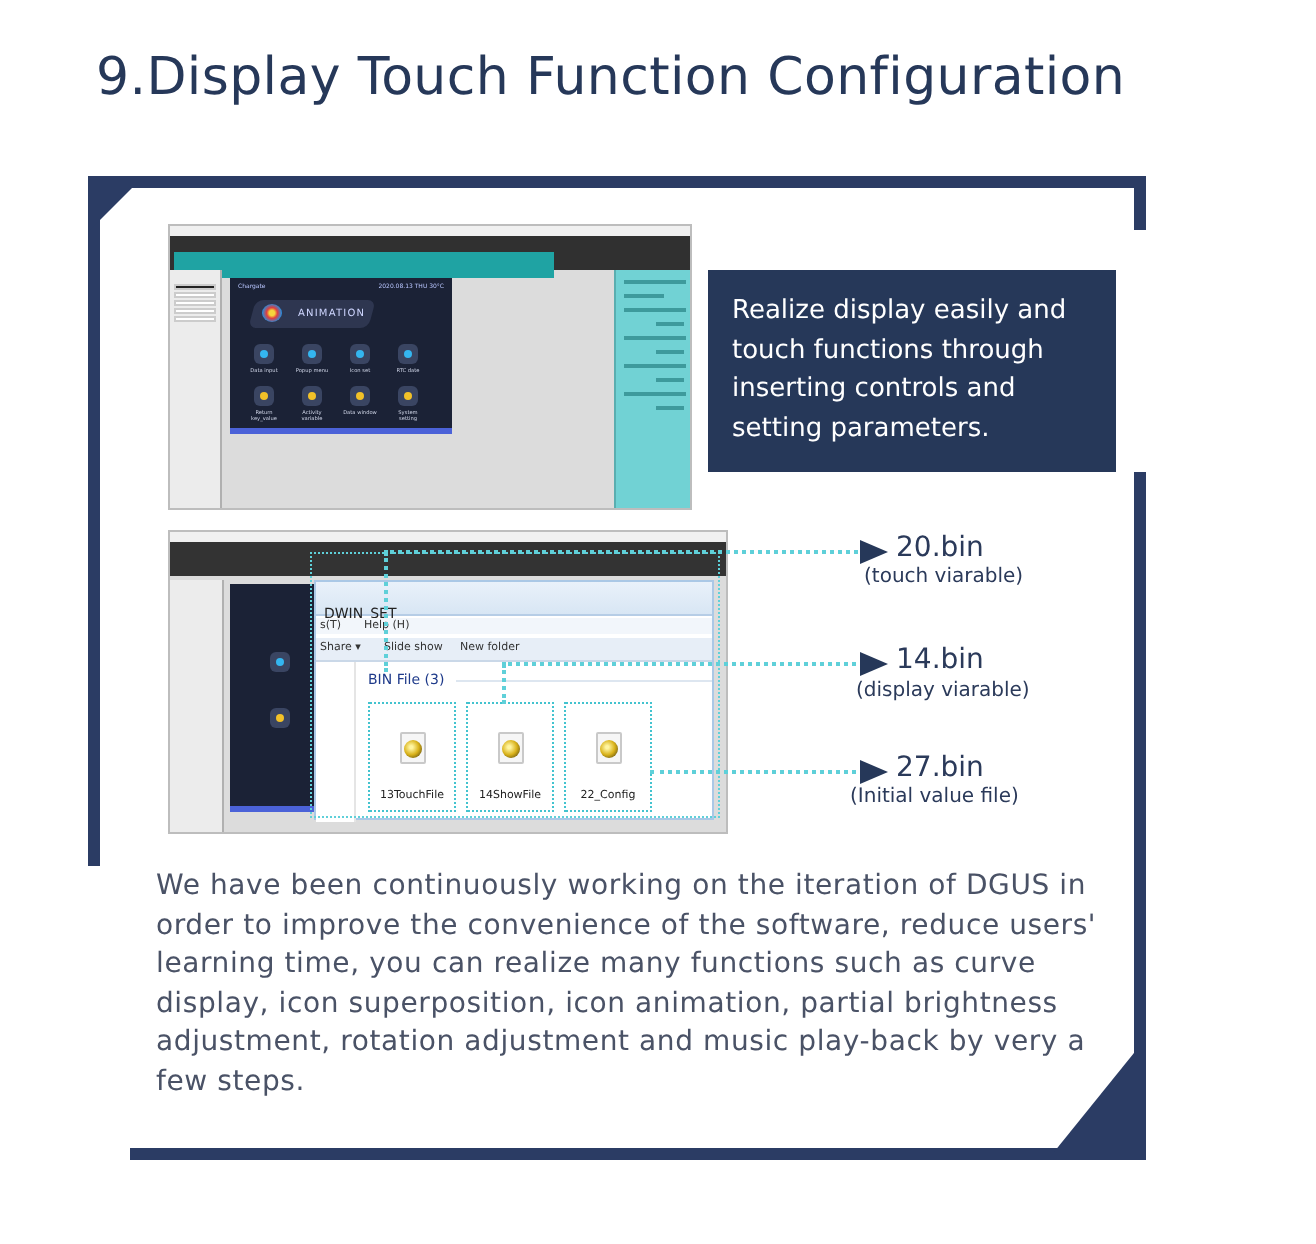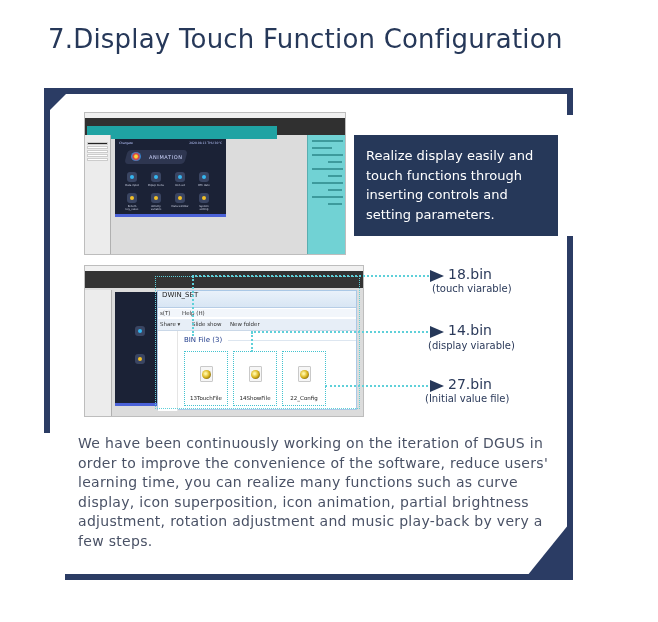--- a/index.html
+++ b/index.html
@@ -53,21 +53,21 @@
   .s1-lbl { position: absolute; font-size: 2.6px; color: #d0d6e8; width: 18px; text-align: center; }
 
   
   .shot2 { position: absolute; left: 84px; top: 265px; width: 280px; height: 152px; background: #dcdcdc; border: 1px solid #bdbdbd; overflow: hidden; }
   .s2-titlebar { position: absolute; left: 0; top: 0; width: 100%; height: 5px; background: #f0f0f0; }
   .s2-ribbon { position: absolute; left: 0; top: 5px; width: 100%; height: 17px; background: #333; }
   .s2-left { position: absolute; left: 0; top: 24px; width: 27px; height: 128px; background: #ececec; border-right: 1px solid #b0b0b0; }
   .s2-canvas { position: absolute; left: 30px; top: 26px; width: 50px; height: 114px; background: #1b2236; border-bottom: 3px solid #4b62d8; }
   .explorer { position: absolute; left: 72px; top: 24px; width: 200px; height: 120px; background: #ffffff; border: 1px solid #aac8e6; }
   .exp-bar1 { position: absolute; left: 0; top: 0; width: 100%; height: 17px; background: linear-gradient(#e9f1fa, #d8e6f4); border-bottom: 1px solid #b6cde6; }
-  .exp-path { position: absolute; left: 4px; top: 0; font-size: 7px; color: #222; }
+  .exp-path { position: absolute; left: 4px; top: 12px; font-size: 7px; color: #222; }
   .exp-bar2 { position: absolute; left: 0; top: 18px; width: 100%; height: 8px; background: #f2f6fb; }
   .exp-menu { position: absolute; left: 2px; top: 19px; font-size: 5.5px; color: #333; }
   .exp-bar3 { position: absolute; left: 0; top: 28px; width: 100%; height: 12px; background: #e7eef7; border-bottom: 1px solid #cad8e8; }
   .exp-cmd { position: absolute; top: 30px; font-size: 5.5px; color: #333; }
   .exp-group { position: absolute; left: 26px; top: 45px; font-size: 7px; color: #1e3a8a; }
   .exp-group-line { position: absolute; left: 70px; top: 49px; width: 128px; height: 1px; background: #dde6f0; }
   .exp-nav { position: absolute; left: 0; top: 40px; width: 20px; height: 80px; background: #fff; border-right: 1px solid #e5e5e5; }
   .file { position: absolute; top: 60px; width: 44px; height: 55px; border: 1px dotted #43c3cf; }
   .file-icon { position: absolute; left: 15px; top: 14px; width: 13px; height: 16px; background: #f6f6f6; border: 1px solid #c9c9c9; border-radius: 1px; }
   .file-icon::after { content: ""; position: absolute; left: 1px; top: 3px; width: 9px; height: 9px; border-radius: 50%; background: radial-gradient(circle at 40% 40%, #fff5a0 10%, #d9b21a 50%, #5a4a10 90%); }
@@ -83,21 +83,21 @@
   .label-desc { position: absolute; font-size: 10px; color: #2b3a5a; white-space: nowrap; }
 
   .body-text {
     position: absolute; left: 78px; top: 434px; width: 490px;
     font-size: 14px; line-height: 19.5px; color: #4a5266; letter-spacing: 0.3px;
   }
 </style>
 </head>
 <body>
 
-<h1 class="title">7.Display Touch Function Configuration</h1>
+<h1 class="title">9.Display Touch Function Configuration</h1>
 
 <div class="frame-top"></div>
 <div class="frame-left"></div>
 <div class="frame-corner-tl"></div>
 <div class="frame-right-top"></div>
 <div class="frame-right"></div>
 <div class="frame-bottom"></div>
 <div class="frame-corner-br"></div>
 
 <div class="shot1">
@@ -192,21 +192,21 @@
       <span class="file-name">22_Config</span>
     </div>
   </div>
 </div>
 
 <div class="dot-rect" style="left:155px; top:276px; width:205px; height:133px;"></div>
 
 <div class="dot-v" style="left:192px; top:276px; height:60px;"></div>
 <div class="dot-h" style="left:192px; top:275px; width:240px;"></div>
 <div class="arrow" style="left:430px; top:270px;"></div>
-<span class="label-file" style="left:448px; top:266px;">18.bin</span>
+<span class="label-file" style="left:448px; top:266px;">20.bin</span>
 <span class="label-desc" style="left:432px; top:283px;">(touch viarable)</span>
 
 <div class="dot-v" style="left:251px; top:332px; height:20px;"></div>
 <div class="dot-h" style="left:251px; top:331px; width:181px;"></div>
 <div class="arrow" style="left:430px; top:326px;"></div>
 <span class="label-file" style="left:448px; top:322px;">14.bin</span>
 <span class="label-desc" style="left:428px; top:340px;">(display viarable)</span>
 
 <div class="dot-h" style="left:325px; top:385px; width:107px;"></div>
 <div class="arrow" style="left:430px; top:380px;"></div>

